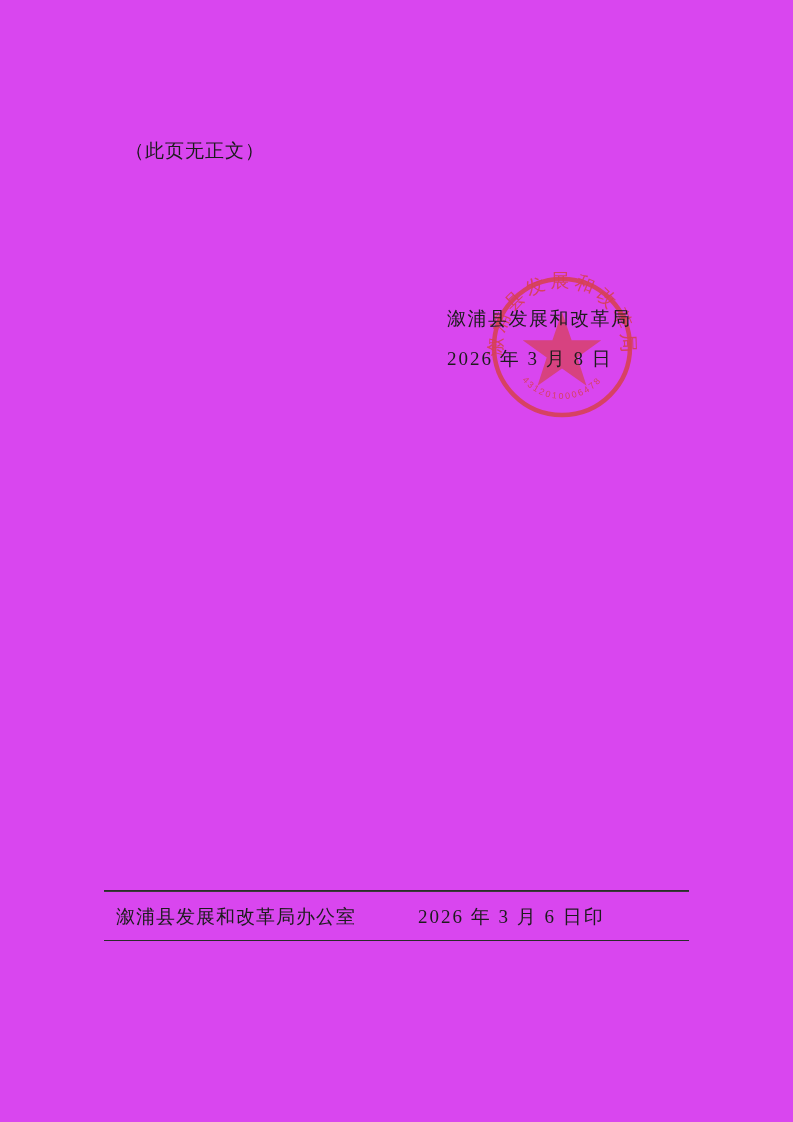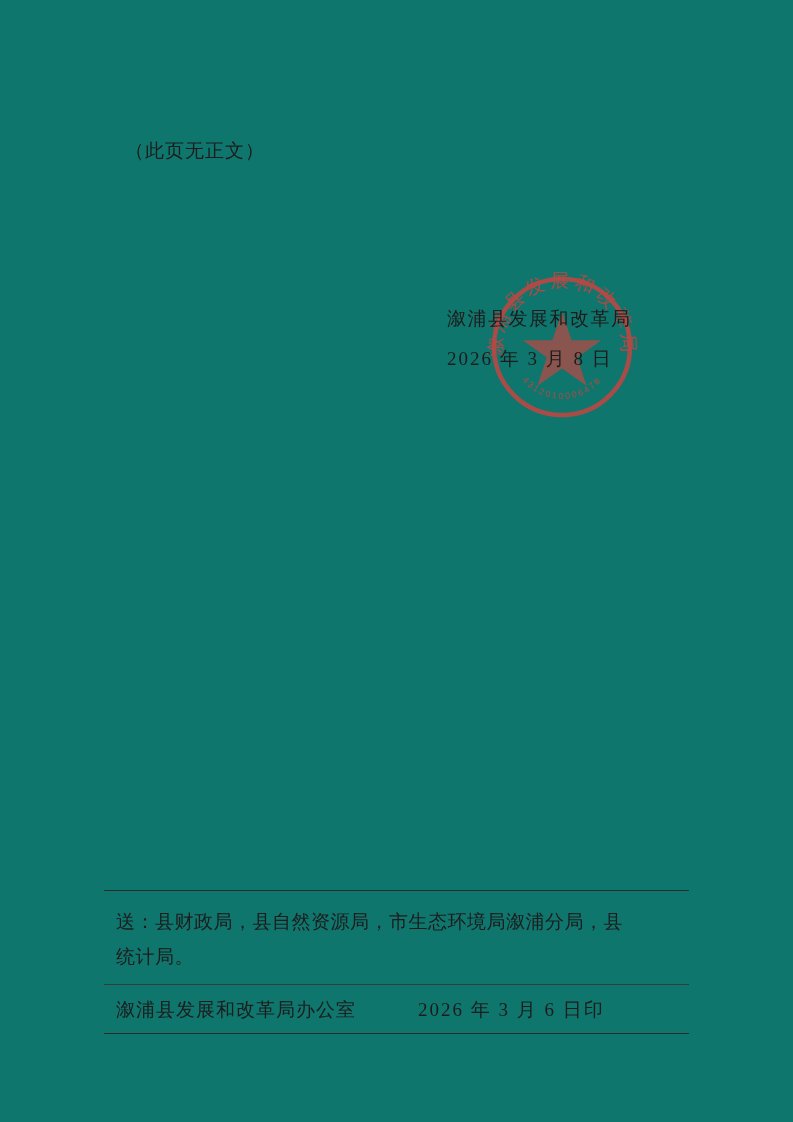--- a/index.html
+++ b/index.html
@@ -12,21 +12,21 @@
     height: 1122px;
     position: relative;
     font-family: "Liberation Serif", "DejaVu Serif", serif;
     color: #1a1a1a;
     overflow: hidden;
   }
 
   .page {
     position: absolute;
     inset: 0;
-    background: #0f766e;
+    background: #d946ef;
   }
 
   
   .note {
     position: absolute;
     left: 125px;
     top: 138px;
     font-size: 19px;
     letter-spacing: 1px;
     color: #1c1c1c;
@@ -131,24 +131,20 @@
   </div>
 
   <div class="sign-block">
     <div class="sign-org">溆浦县发展和改革局</div>
     <div class="sign-date">2026 年 3 月 8 日</div>
   </div>
 
   <div class="footer">
     <div class="rule"></div>
 
-    <div class="dist">
-      <div>送：县财政局，县自然资源局，市生态环境局溆浦分局，县</div>
-      <div class="dist-line2">统计局。</div>
-    </div>
 
     <div class="rule thin"></div>
 
     <div class="office-row">
       <div class="office-name">溆浦县发展和改革局办公室</div>
       <div class="office-date">2026 年 3 月 6 日印</div>
     </div>
 
     <div class="rule"></div>
   </div>

